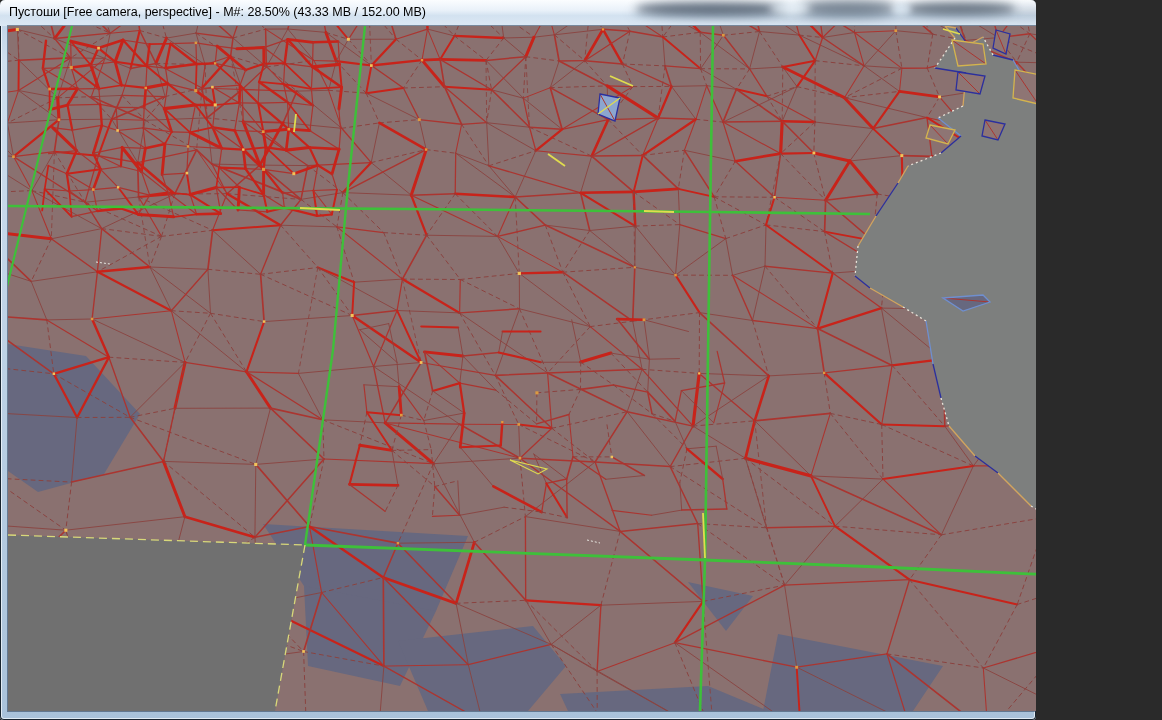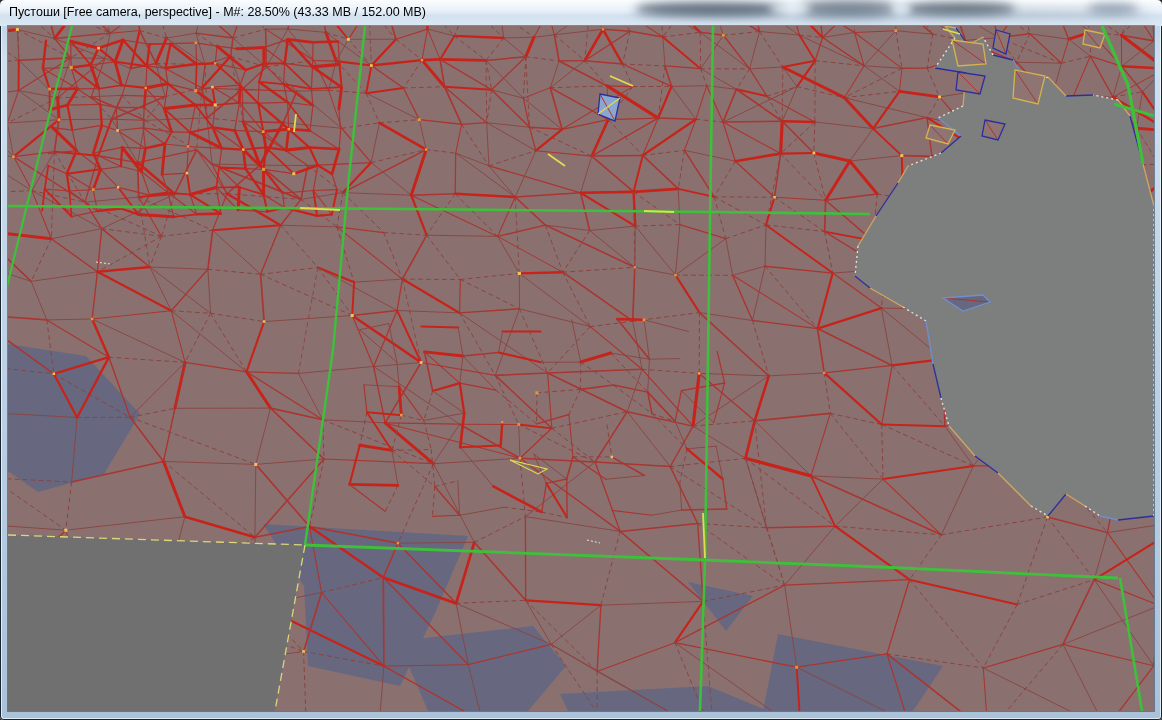--- a/index.html
+++ b/index.html
@@ -1,18 +1,18 @@
 <!DOCTYPE html>
 <html><head>
 <meta charset="utf-8">
 <style>
   html,body{margin:0;padding:0;background:#2a2a2a;}
   body{width:1162px;height:720px;overflow:hidden;font-family:"Liberation Sans",sans-serif;}
   .window{
-    position:relative;width:1162px;height:720px;box-sizing:border-box;
+    position:relative;width:1036px;height:720px;box-sizing:border-box;
     border-radius:5px 5px 4px 4px;
     background:linear-gradient(180deg,#f2f8fd 0px,#dce9f4 18px,#c2d5e8 26px,#cfdfee 60px,#c0d4e7 300px,#a9c2da 719px);
     box-shadow:inset 0 0 0 1px #18242f, inset 0 0 0 2px rgba(244,249,253,.75);
     overflow:hidden;
   }
   .titlebar{position:absolute;left:0;top:0;width:100%;height:26px;overflow:hidden;
     background:linear-gradient(180deg,#fbfdff 0%,#e9f1f9 40%,#d3e2f0 60%,#dbe8f4 100%);}
   .smudge{position:absolute;border-radius:45%;filter:blur(5px);}
   .title-text{position:absolute;left:9px;top:5px;font-size:12.5px;line-height:15px;color:#000;white-space:nowrap;}
   .viewport{position:absolute;left:8px;top:26px;width:1146px;height:685px;background:#8a7170;

